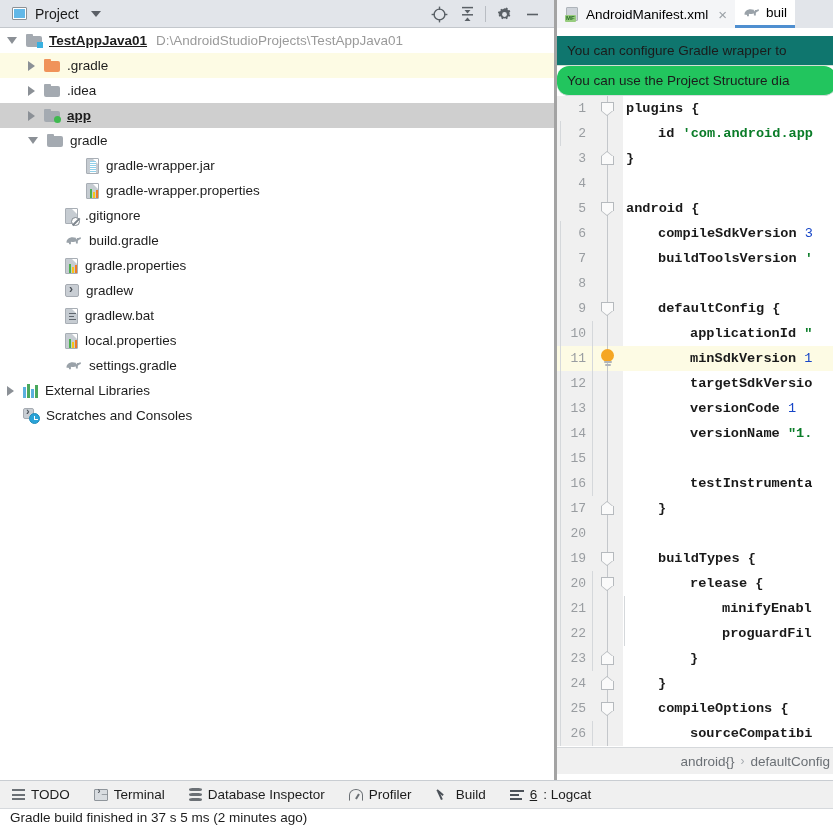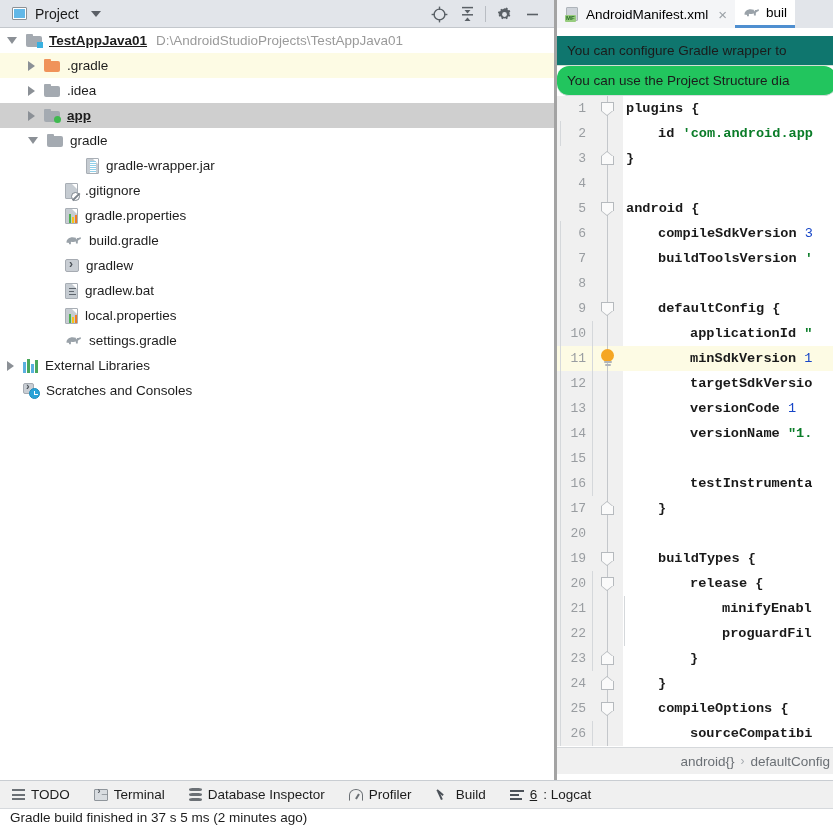--- a/index.html
+++ b/index.html
@@ -331,53 +331,67 @@
           <span style="flex: 0 0 auto; display: block; width: 70px; height: 1px;"></span>
           <span class="arrow none"></span>
           <span style="flex: 0 0 auto; width: 9px;"></span>
           <span class="ic ic-file">
             <span class="jar-lines"></span>
           </span>
           <span style="flex: 0 0 auto; width: 7px;"></span>
           <span class="tlabel">gradle-wrapper.jar</span>
         </div>
         <div class="trow">
-          <span style="flex: 0 0 auto; display: block; width: 49px; height: 1px;"></span>
-          <span class="arrow none"></span>
-          <span style="flex: 0 0 auto; width: 9px;"></span>
-          <span class="ic ic-file">
-            <span class="git-no"></span>
-          </span>
-          <span style="flex: 0 0 auto; width: 7px;"></span>
-          <span class="tlabel">.gitignore</span>
-        </div>
-        <div class="trow">
-          <span style="flex: 0 0 auto; display: block; width: 49px; height: 1px;"></span>
+          <span style="flex: 0 0 auto; display: block; width: 70px; height: 1px;"></span>
           <span class="arrow none"></span>
           <span style="flex: 0 0 auto; width: 9px;"></span>
           <span class="ic ic-file">
             <span class="props-bars">
               <i class="b-g"></i>
               <i class="b-y"></i>
               <i class="b-o"></i>
             </span>
           </span>
           <span style="flex: 0 0 auto; width: 7px;"></span>
-          <span class="tlabel">gradle.properties</span>
+          <span class="tlabel">gradle-wrapper.properties</span>
+        </div>
+        <div class="trow">
+          <span style="flex: 0 0 auto; display: block; width: 49px; height: 1px;"></span>
+          <span class="arrow none"></span>
+          <span style="flex: 0 0 auto; width: 9px;"></span>
+          <span class="ic ic-file">
+            <span class="git-no"></span>
+          </span>
+          <span style="flex: 0 0 auto; width: 7px;"></span>
+          <span class="tlabel">.gitignore</span>
         </div>
         <div class="trow">
           <span style="flex: 0 0 auto; display: block; width: 49px; height: 1px;"></span>
           <span class="arrow none"></span>
           <span style="flex: 0 0 auto; width: 9px;"></span>
           <span class="ic ic-eleph"><svg width="17" height="13" viewBox="0 0 17 13">
               <path d="M1.5 8.5c0-3 2.6-5.2 6-5.2 2.4 0 3.9.8 5 .8 1.3 0 2-.9 2.6-.9.5 0 .9.4.9.9 0 1-1.2 1.5-2.2 1.8-.7.2-1 .6-1 1.3v2.2h-1.9V7.6c-.7.25-1.6.4-2.6.4-.9 0-1.7-.1-2.4-.35v2.7H4V8.9c-1.5-.5-2.5 0-2.5-.4z" fill="#9aa2a9"></path>
               <circle cx="11.4" cy="4.6" r="0.6" fill="#ffffff"></circle>
             </svg></span>
           <span style="flex: 0 0 auto; width: 7px;"></span>
           <span class="tlabel">build.gradle</span>
+        </div>
+        <div class="trow">
+          <span style="flex: 0 0 auto; display: block; width: 49px; height: 1px;"></span>
+          <span class="arrow none"></span>
+          <span style="flex: 0 0 auto; width: 9px;"></span>
+          <span class="ic ic-file">
+            <span class="props-bars">
+              <i class="b-g"></i>
+              <i class="b-y"></i>
+              <i class="b-o"></i>
+            </span>
+          </span>
+          <span style="flex: 0 0 auto; width: 7px;"></span>
+          <span class="tlabel">gradle.properties</span>
         </div>
         <div class="trow">
           <span style="flex: 0 0 auto; display: block; width: 49px; height: 1px;"></span>
           <span class="arrow none"></span>
           <span style="flex: 0 0 auto; width: 9px;"></span>
           <span class="ic ic-console"></span>
           <span style="flex: 0 0 auto; width: 7px;"></span>
           <span class="tlabel">gradlew</span>
         </div>
         <div class="trow">

